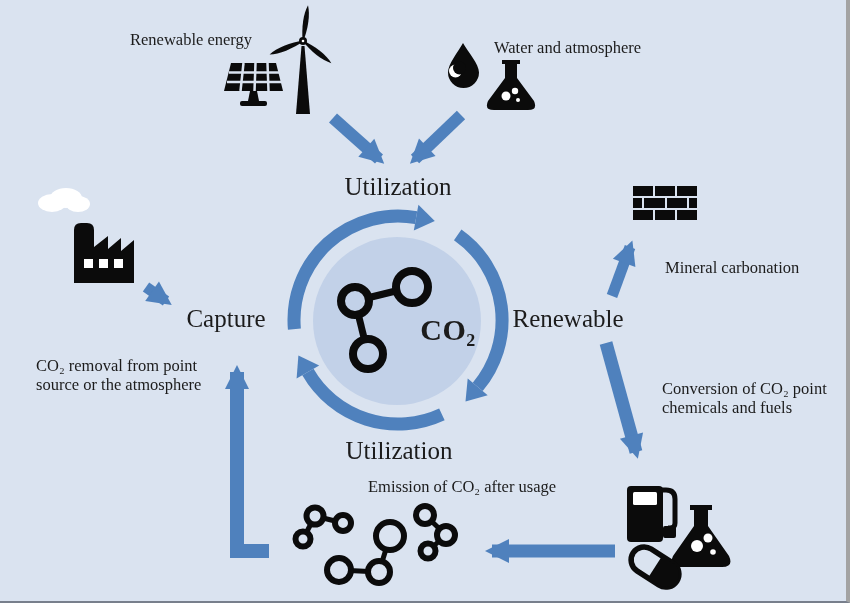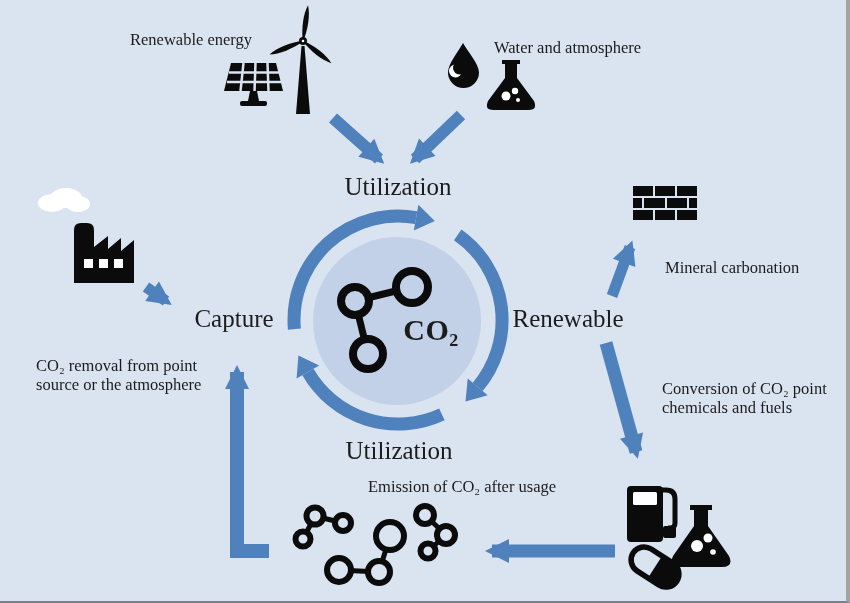--- a/index.html
+++ b/index.html
@@ -13,21 +13,21 @@
     font-family:"Liberation Serif","DejaVu Serif",serif;
     color:var(--ink,#1c1c1c);
   }
   .layer{position:absolute;left:0;top:0;}
   .label{position:absolute;white-space:nowrap;}
   .stage{font-size:25px;transform:translateX(-50%);}
   .note{font-size:16.5px;line-height:1.18;}
   .wrap{white-space:normal;}
   .co2-big{
     position:absolute;font-weight:bold;font-size:30px;
-    transform:translateX(-50%);letter-spacing:0.5px;
+    transform:translateX(-50%);letter-spacing:0.5px;margin-left:17px;
   }
   .acc-fill{fill:var(--accent,#4f81bd);}
   .acc-stroke{stroke:var(--accent,#4f81bd);fill:none;}
   .ink-fill{fill:var(--icon,#0b0b0b);}
   .ink-stroke{stroke:var(--icon,#0b0b0b);fill:none;}
   .bgc-fill{fill:var(--bg,#dae3f0);}
   .inner-fill{fill:var(--inner,#c2d1e8);}
 </style>
 </head>
 <body>
@@ -181,21 +181,21 @@
       </g>
     </g>
   </svg>
 
   <div class="label note" style="left:130px;top:30px;">Renewable energy</div>
 
   <div class="label note" style="left:494px;top:38px;">Water and atmosphere</div>
 
   <div class="label stage" style="left:398px;top:173px;">Utilization</div>
 
-  <div class="label stage" style="left:234px;top:305px;text-align:center;">Capture</div>
+  <div class="label stage" style="left:226px;top:305px;text-align:center;">Capture</div>
 
   <div class="label stage" style="left:568px;top:305px;">Renewable</div>
 
   <div class="label stage" style="left:399px;top:437px;">Utilization</div>
 
   <div class="co2-big" style="left:431px;top:313px;">CO₂</div>
 
   <div class="label note" style="left:665px;top:258px;">Mineral carbonation</div>
 
   <div class="label note wrap" style="left:662px;top:379px;width:178px;">Conversion of CO₂ point chemicals and fuels</div>

